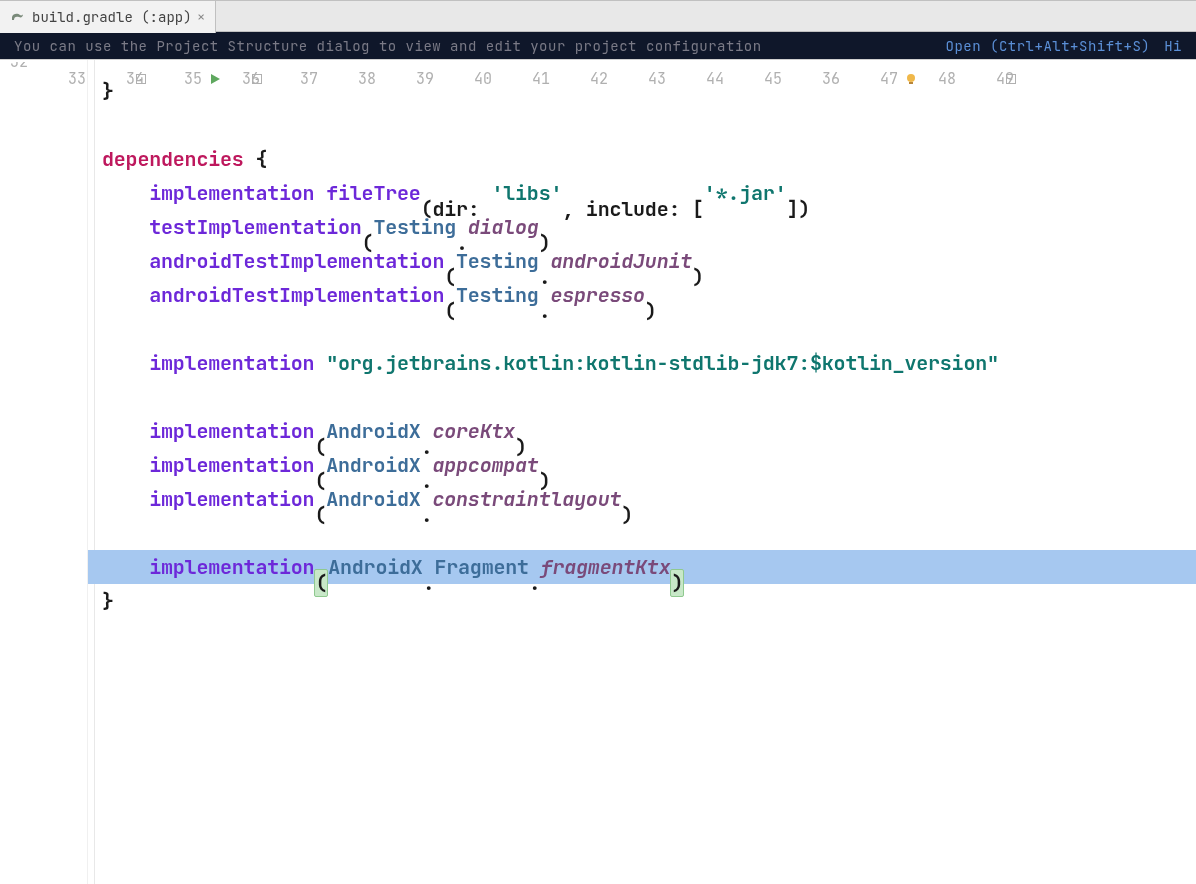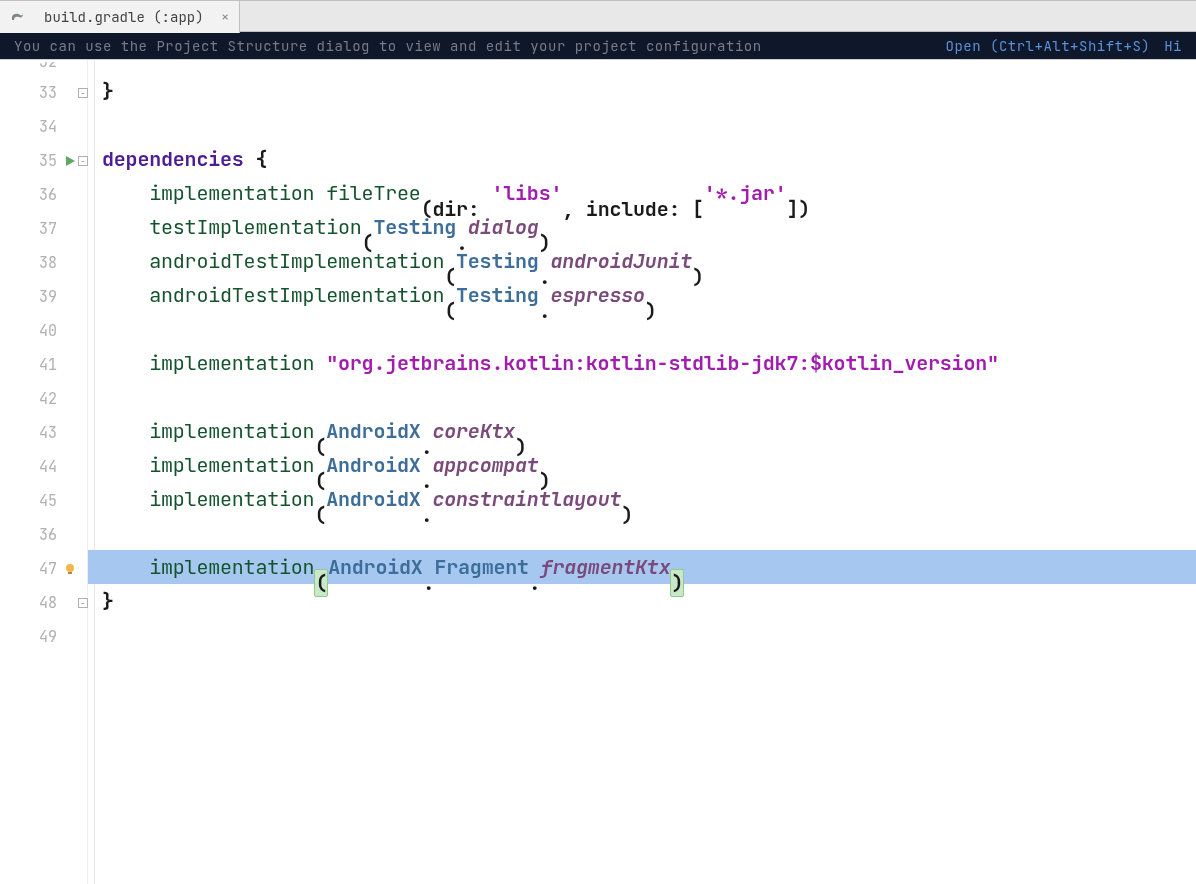--- a/index.html
+++ b/index.html
@@ -18,21 +18,21 @@
     border-bottom: 1px solid #c0c0c0;
     display: flex;
     align-items: stretch;
   }
   .tab {
     display: flex;
     align-items: center;
     background: #f2f2f2;
     border-right: 1px solid #c0c0c0;
     padding: 16px 10px;
-    gap: 18px;
+    gap: 6px;
     font-size: 14px;
     color: #444;
   }
   .tab .icon {
     width: 16px;
     height: 16px;
     display: flex;
     align-items: center;
     justify-content: center;
     color: #6c9a4f;
@@ -64,21 +64,20 @@
     display: flex;
     height: calc(100% - 60px);
     background: #fff;
     position: relative;
   }
   .gutter {
     width: 88px;
     background: #ffffff;
     border-right: 1px solid #f0f0f0;
     display: flex;
-    flex-direction: column;
     padding-top: 2px;
   }
   .gutter-row {
     height: 34px;
     display: flex;
     align-items: center;
     justify-content: flex-end;
     padding-right: 10px;
     position: relative;
   }
@@ -134,25 +133,25 @@
     display: flex;
     align-items: center;
     padding-left: 14px;
     white-space: pre;
     font-size: 20px;
     letter-spacing: -0.2px;
   }
   .code-line.highlighted {
     background: #a6c8f0;
   }
-  .kw { color: #4c1d95; font-weight: bold; }
-  .fn { color: #14532d; font-weight: normal; }
+  .kw { color: #be185d; font-weight: bold; }
+  .fn { color: #6d28d9; font-weight: bold; }
   .type { color: #3d6d99; font-weight: bold; }
   .prop { color: #7a4a7a; font-style: italic; font-weight: bold;}
-  .str { color: #a21caf; font-weight: bold;}
+  .str { color: #0f766e; font-weight: bold;}
   .brace { color: #1a1a1a; font-weight: bold;}
   .plain { color: #1a1a1a; font-weight: bold; margin-top: 32px;}
   .paren-match {
     background: #c8e8c8;
     border: 1px solid #8fc98f;
     border-radius: 2px;
   }
 </style>
 </head>
 <body>

